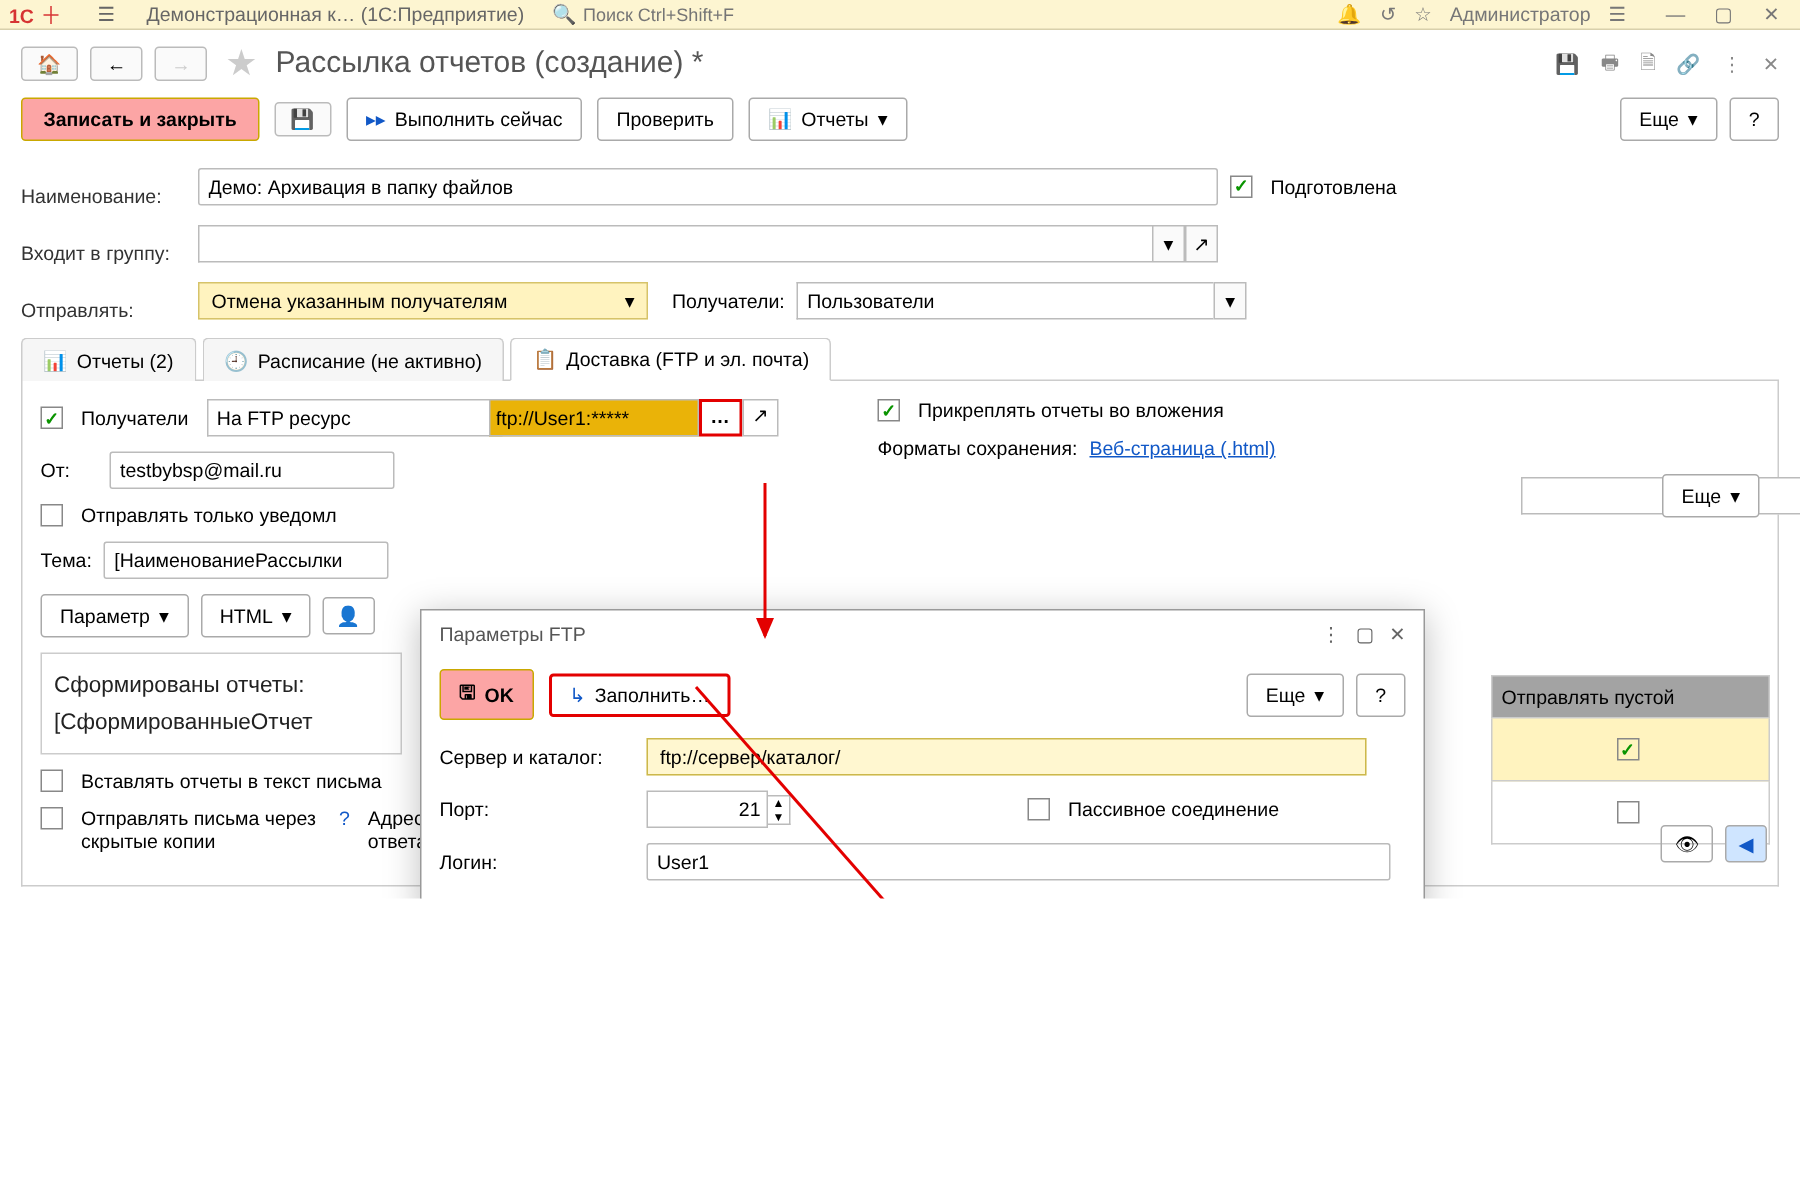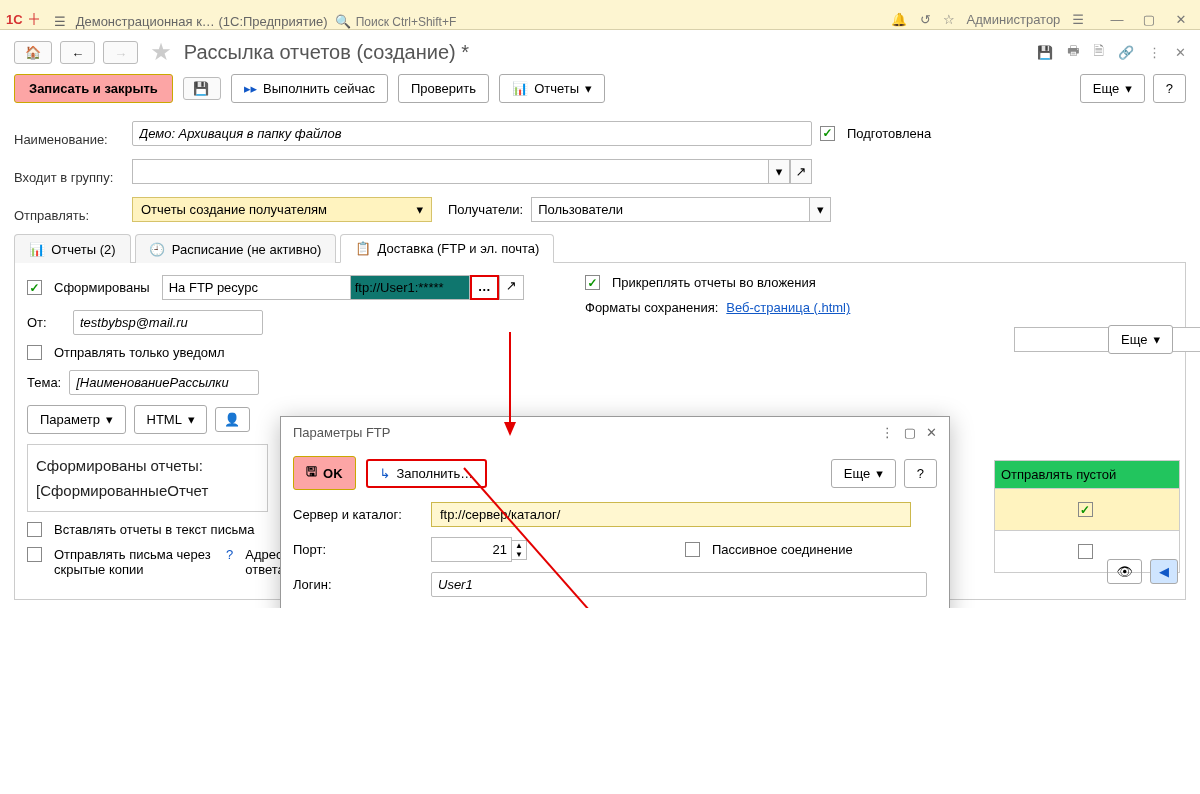--- a/index.html
+++ b/index.html
@@ -1,19 +1,19 @@
 <!DOCTYPE html>
 <html><head>
 <meta charset="utf-8">
 <style>
 * { box-sizing: border-box; margin: 0; padding: 0; font-family: Arial, sans-serif; font-size: 13px; }
 body { background: #fff; }
 
 
-.titlebar { background: #fdf5d1; border-bottom: 1px solid #d8d0ab; height: 30px; display: flex; align-items: flex-end; padding: 0 6px; }
+.titlebar { background: #fdf5d1; border-bottom: 1px solid #d8d0ab; height: 20px; display: flex; align-items: center; padding: 0 6px; gap: 11px; }
 .logo1c { color: #d63333; font-weight: bold; font-size: 17px; margin-right: 8px; display: flex; align-items: center; }
 .logo1c svg { display:block; }
 .menu-icon { margin: 0 6px; color: #666; cursor: pointer; }
 .title-text { color: #666; margin-left: 4px; }
 .search-box { margin-left: 8px; position: relative; flex: 0 0 200px; display:flex; align-items:center; }
 .search-glyph { color:#aaa; margin-right:4px; }
 .search-box input { border: none; background: transparent; width: 180px; font-size: 12px; color:#888; }
 .titlebar-right { margin-left: auto; display: flex; align-items: center; gap: 12px; color: #777; }
 .titlebar-right .icon { cursor: pointer; }
 .win-btns { display: flex; gap: 6px; margin-left: 8px; }
@@ -30,41 +30,41 @@
 
 
 .cmd-row { display: flex; align-items: center; gap: 10px; margin-bottom: 16px; }
 .btn-yellow { background: #fca5a5; border: 1px solid #c9a800; font-weight: bold; padding: 6px 14px; border-radius: 3px; cursor: pointer; }
 .btn-outline { border: 1px solid #aaa; background: #fff; padding: 6px 12px; border-radius: 3px; cursor: pointer; display: inline-flex; align-items:center; gap:6px; }
 .cmd-row .right { margin-left: auto; display: flex; gap: 8px; }
 
 
 .form-row { display: flex; align-items: center; margin-bottom: 10px; gap: 8px; }
 .form-label { flex: 0 0 110px; color: #333; margin-top: 13px; }
-.form-input { border: 1px solid #bbb; padding: 4px 6px; border-radius: 2px; font-style: italic; }
+.form-input { border: 1px solid #bbb; padding: 4px 6px; border-radius: 2px; }
 .long-input { width: 680px; }
 .group-input { width: 680px; display:flex; }
 .group-input input { flex:1; border:1px solid #bbb; border-right:none; padding:4px 6px; }
 .combo-btn { border:1px solid #bbb; width:22px; display:flex; align-items:center; justify-content:center; background:#fafafa; cursor:pointer; }
 .checkbox { width: 15px; height: 15px; border: 1px solid #888; display: inline-flex; align-items: center; justify-content: center; margin-right: 4px; cursor: pointer; }
 .checkbox.checked::after { content: "✓"; color: #0a9400; font-weight: bold; font-size: 12px; }
 .select-yellow { background: #fff3bf; border: 1px solid #d6c36a; padding: 4px 8px; width: 300px; display:flex; justify-content:space-between; cursor:pointer; }
 
 
 .tabstrip { border-bottom: 1px solid #ccc; display: flex; gap: 4px; margin-top: 6px; }
 .tab { border: 1px solid #ccc; border-bottom: none; padding: 6px 14px; cursor: pointer; display: inline-flex; align-items: center; gap: 6px; background: #f6f6f6; border-radius: 4px 4px 0 0; position:relative; top:1px; }
 .tab.active { background: #fff; font-weight: normal; border-bottom:1px solid #fff; }
 
 
 .tab-body { border: 1px solid #ccc; border-top: none; padding: 12px; display:flex; gap:18px; }
 .col { flex:1; }
 .row-line { display: flex; align-items: center; gap: 8px; margin-bottom: 10px; }
 .link-blue { color: #1158c7; text-decoration: underline; cursor: pointer; }
 .ftp-field { display:flex; }
-.ftp-field input { width:120px; border:1px solid #bbb; padding:4px; background:#0f766e; }
+.ftp-field input { width:140px; border:1px solid #bbb; padding:4px; background:#eab308; }
 .dots-btn { border:2px solid #e30000; padding:2px 6px; cursor:pointer; font-weight:bold; background:#fff; }
 .pop-btn { border:1px solid #bbb; padding:2px 6px; cursor:pointer; background:#fff; }
 
 .richtext { border:1px solid #ccc; padding:8px; width:241px; }
 .richtext .line { font-size:15px; padding:4px 0; color:#222; }
 
 
 .dialog { position:absolute; background:#fff; border:1px solid #999; box-shadow: 0 4px 22px rgba(0,0,0,.25); z-index:10; }
 .dlg-title { display:flex; align-items:center; padding:8px 12px; font-size:17px; color:#555; }
 .dlg-title .right { margin-left:auto; display:flex; gap:10px; color:#666; }
@@ -80,21 +80,21 @@
 
 .dialog2 { left:530px; top:656px; width:520px; }
 .dlg2-input { background:#fff7d0; border:1px solid #ccb84c; padding:3px; }
 .dlg2-input span { background:#3468d8; color:#fff; padding:1px 3px; }
 .dlg2-btns { display:flex; gap:10px; justify-content:flex-end; margin-top:10px; }
 
 
 .arrow-svg { position:absolute; pointer-events:none; z-index:20; overflow:visible; }
 
 .table-section { position:absolute; right:20px; top:430px; width:186px; }
-.table-hdr { border:1px solid #ccc; background:#22c55e; padding:6px; }
+.table-hdr { border:1px solid #ccc; background:#a3a3a3; padding:6px; }
 .table-cell { border:1px solid #ccc; border-top:0; padding:10px; text-align:center; height:42px; display:flex; align-items:center; justify-content:center; }
 .table-cell.sel { background:#fff3bf; }
 .iconbtn { border:1px solid #aaa; border-radius:3px; padding:4px 8px; cursor:pointer; }
 .iconbtn.blue { background:#cfe5ff; }
 </style>
 </head>
 <body>
 
 <div class="titlebar">
   <span class="logo1c">
@@ -175,21 +175,21 @@
     <div class="group-input">
       <input style="">
       <span class="combo-btn">▾</span>
       <span class="combo-btn">↗</span>
     </div>
   </div>
 
   <div class="form-row">
     <span class="form-label">Отправлять:</span>
     <div class="select-yellow">
-        <span>Отчеты создание получателям</span>
+        <span>Отмена указанным получателям</span>
         <span>▾</span>
       </div>
     <span style="margin-left:8px">Получатели:</span>
     <div class="group-input" style="width:300px">
       <input value="Пользователи" style="">
       <span class="combo-btn">▾</span>
     </div>
   </div>
 
   <div class="tabstrip">
@@ -205,21 +205,21 @@
         <span style="color:#a66">📋</span>
         <span>Доставка (FTP и эл. почта)</span>
       </div>
   </div>
 
   <div class="tab-body">
 
     <div class="col" style="flex:0 0 540px">
       <div class="row-line">
         <span class="checkbox checked"></span>
-        <span>Сформированы</span>
+        <span>Получатели</span>
         <div class="group-input" style="width:180px;margin-left:4px">
           <input value="На FTP ресурс" style="">
           <span class="combo-btn">▾</span>
         </div>
         <div class="ftp-field">
           <input value="ftp://User1:*****" style="">
           <span class="dots-btn">…</span>
           <span class="pop-btn">↗</span>
         </div>
       </div>

